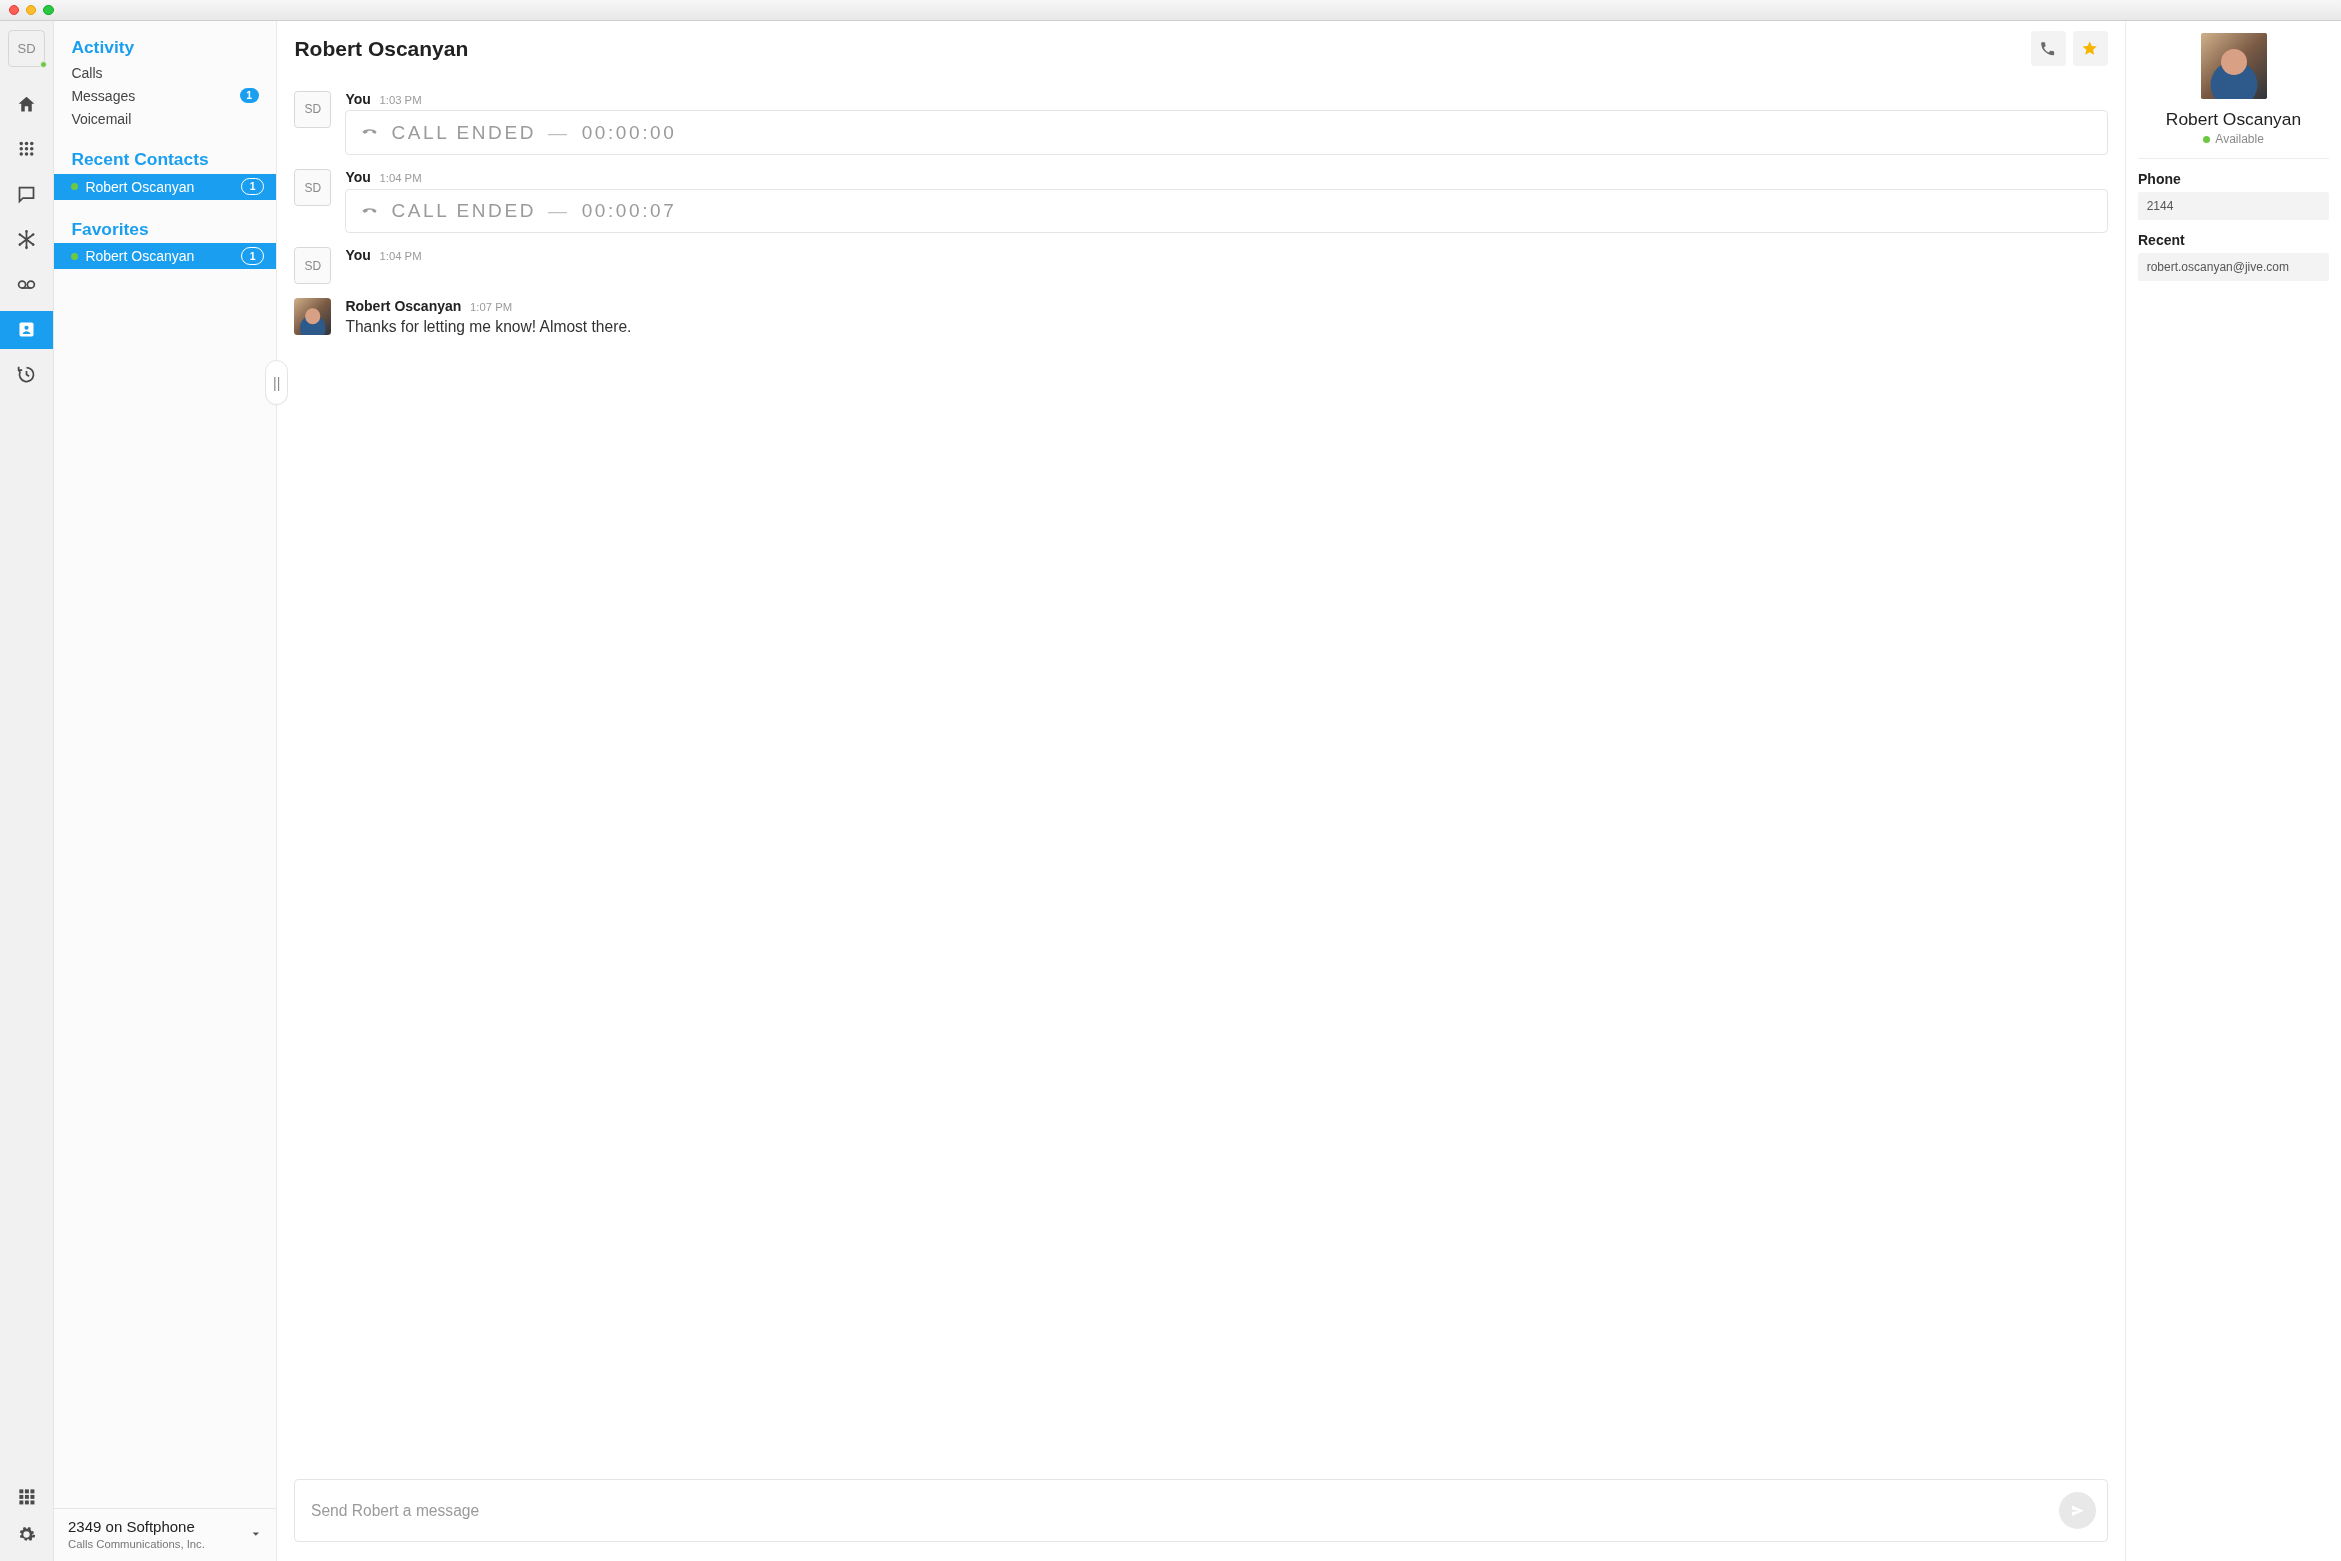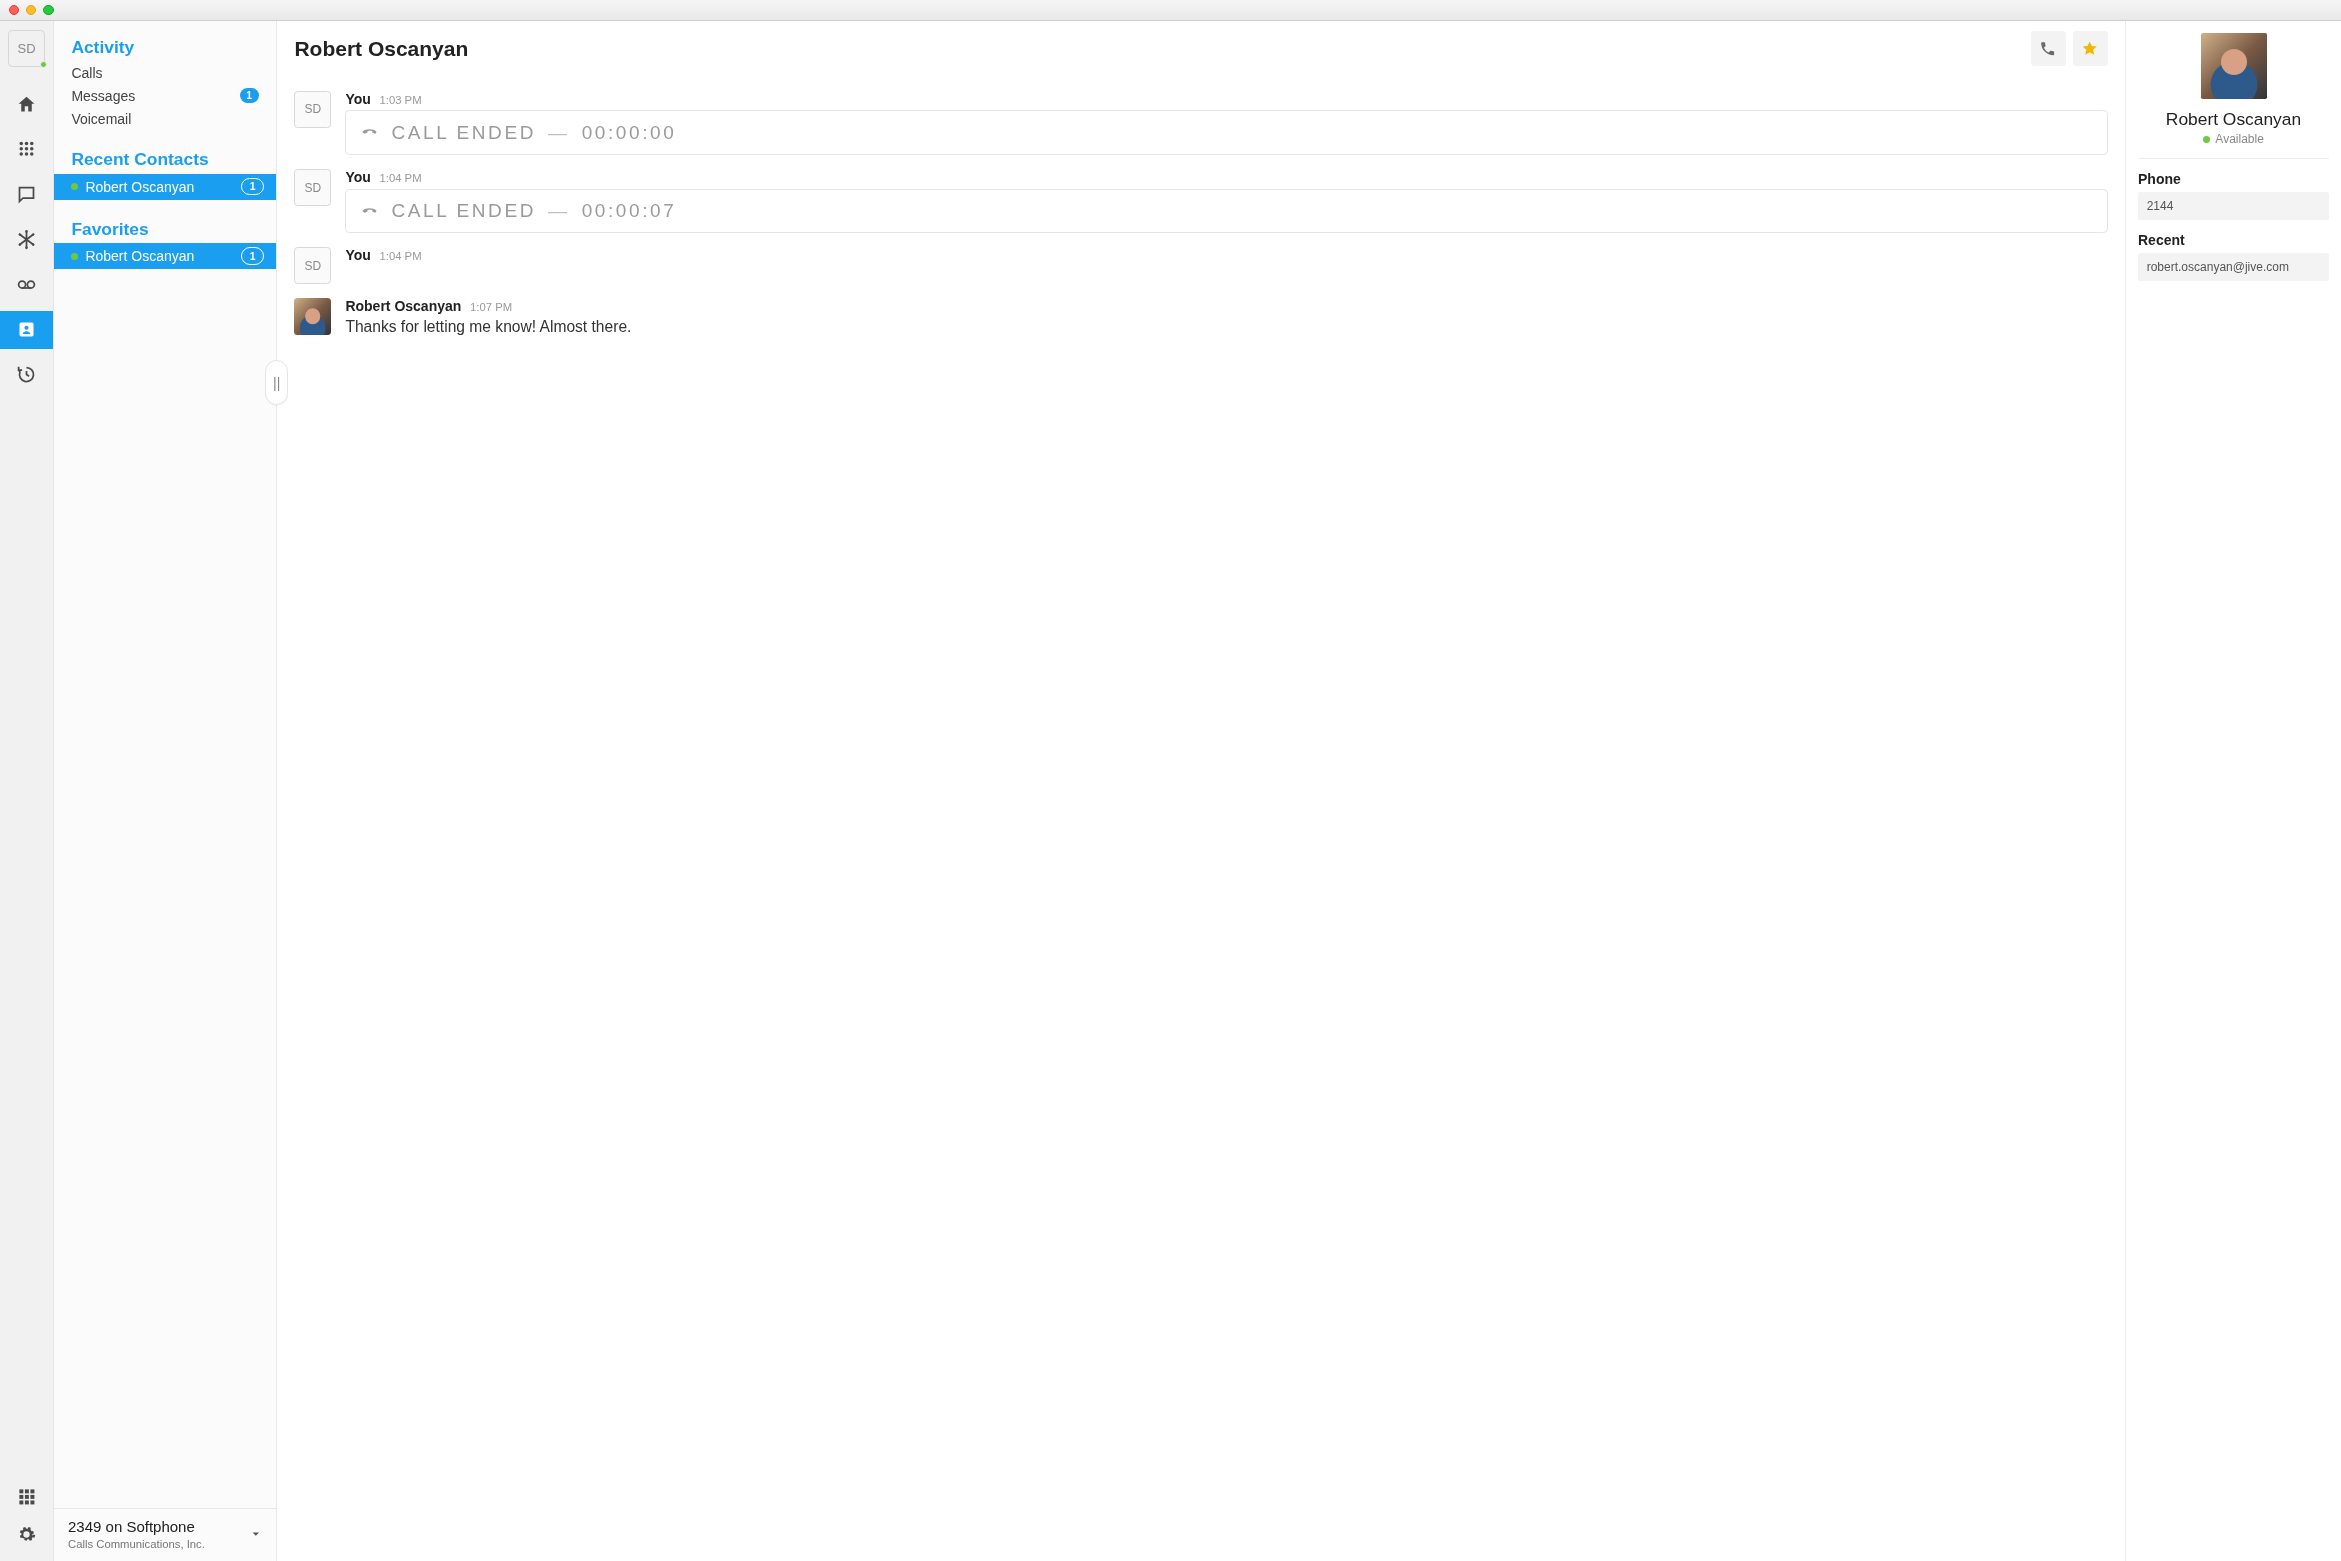--- a/index.html
+++ b/index.html
@@ -404,20 +404,30 @@
         <div class="msg-body">
           <div class="meta">
             <span class="who">Robert Oscanyan</span>
             <span class="time">1:07 PM</span>
           </div>
           <div class="text-line">Thanks for letting me know! Almost there.</div>
         </div>
       </div>
     </div>
 
+    <div class="composer-wrap">
+      <div class="composer">
+        <input type="text" placeholder="Send Robert a message" style="">
+        <div class="send-btn">
+          <svg viewBox="0 0 24 24">
+              <path d="M3 20l18-8L3 4v6l12 2-12 2z"></path>
+            </svg>
+        </div>
+      </div>
+    </div>
   </div>
 
   <div class="info">
     <div class="photo"></div>
     <h2>Robert Oscanyan</h2>
     <div class="presence-line">
       <span class="status-dot"></span>
       <span>Available</span>
     </div>
     <div class="divider"></div>

